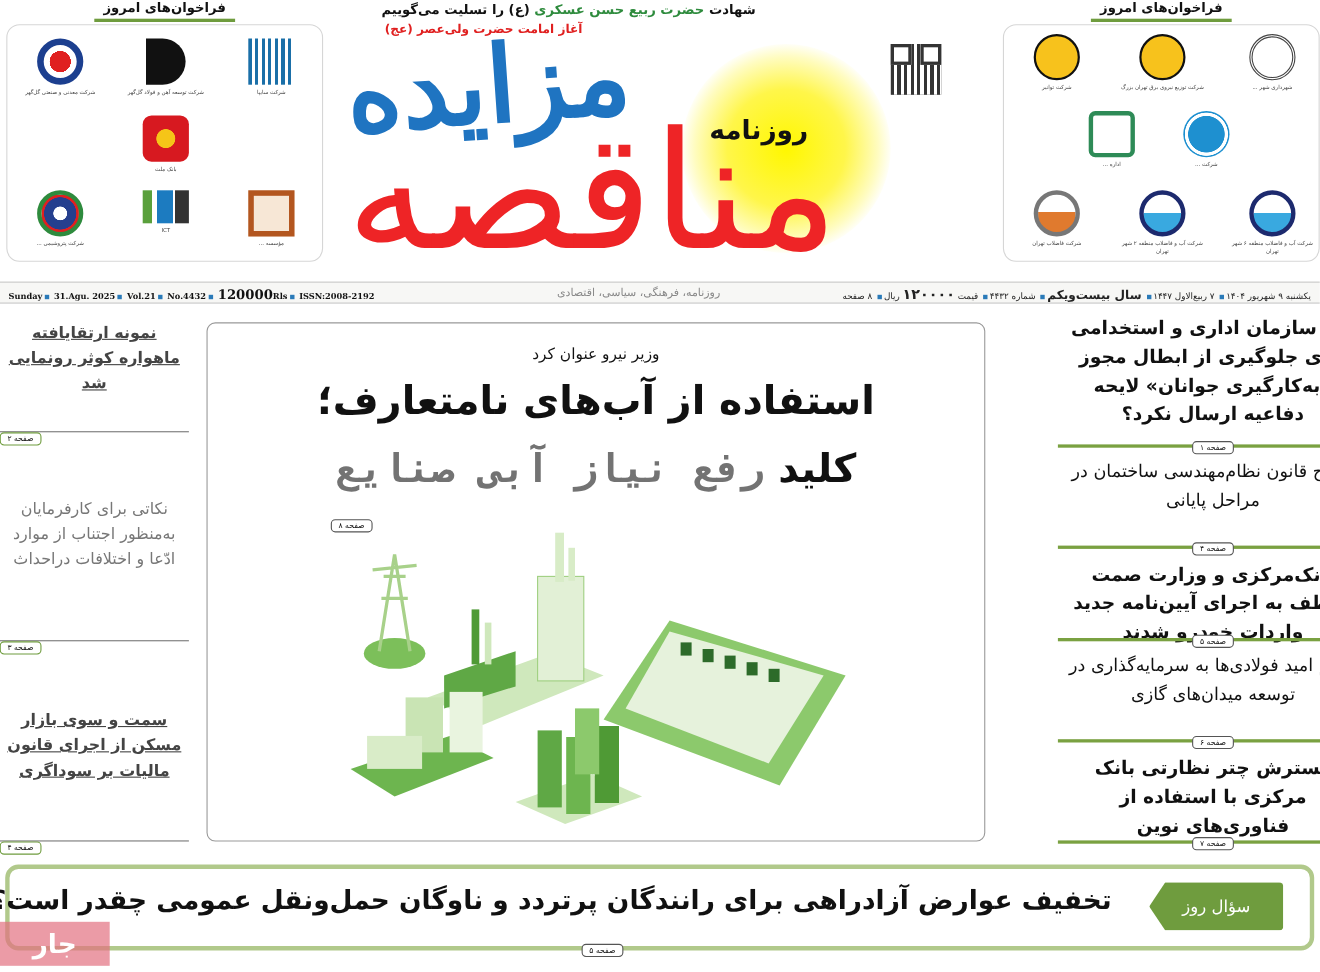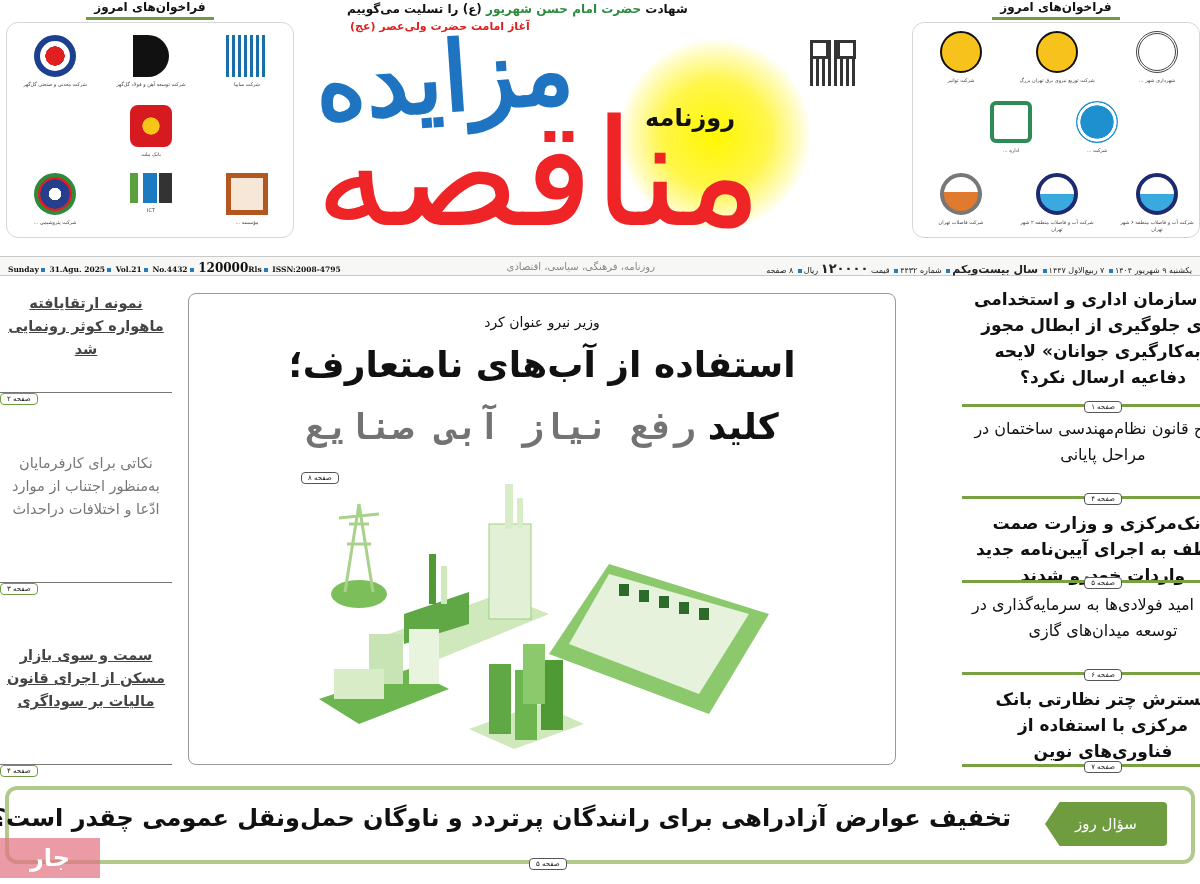--- a/index.html
+++ b/index.html
@@ -112,21 +112,21 @@
     <div class="logo" style="right:200px;top:150px">
       <div class="mark" style="border:4px solid #2e8b3d;background:radial-gradient(circle,#fff 0 25%,#253f8e 27% 60%,#e02020 62%)"></div>
       <div class="cap">شرکت پتروشیمی ...</div>
     </div>
   </div>
 </div>
 
 <div class="masthead">
   <div class="occasion-1">
     <span>شهادت</span>
-    <span class="green">حضرت امام حسن شهریور</span>
+    <span class="green">حضرت ربیع حسن عسکری</span>
     <span>(ع) را تسلیت می‌گوییم</span>
   </div>
   <div class="occasion-2">آغاز امامت حضرت ولی‌عصر (عج)</div>
   <div class="sun"></div>
   <div class="qr"></div>
   <div class="title-blue">مزایده</div>
   <div class="title-red">مناقصه</div>
   <div class="title-small">روزنامه</div>
 </div>
 
@@ -179,21 +179,21 @@
     <span>ریال</span><span class="dot"></span>
     <span>۸ صفحه</span>
   </div>
   <div class="info-cats">روزنامه، فرهنگی، سیاسی، اقتصادی</div>
   <div class="info-en">
     <span>Sunday</span><span class="dot"></span>
     <span>31.Agu. 2025</span><span class="dot"></span>
     <span>Vol.21</span><span class="dot"></span>
     <span>No.4432</span><span class="dot"></span>
     <span class="price-en">120000</span><span>Rls</span><span class="dot"></span>
-    <span>ISSN:2008-4795</span>
+    <span>ISSN:2008-2192</span>
   </div>
 </div>
 
 <div class="rightcol">
   <div class="story" style="height:104px">
     <h3>چرا سازمان اداری و استخدامی برای جلوگیری از ابطال مجوز «به‌کارگیری جوانان» لایحه دفاعیه ارسال نکرد؟</h3>
   </div>
   <div class="pageref pr-center"><span>صفحه ۱</span></div>
 
   <div class="story" style="height:74px;padding-top:8px">

